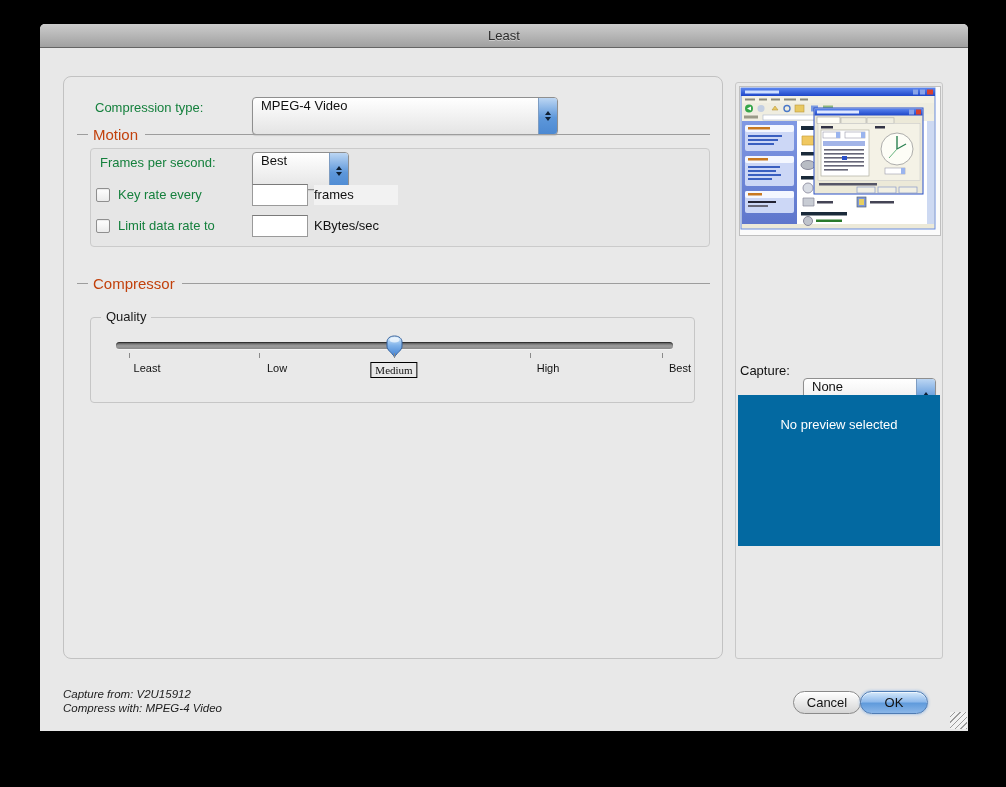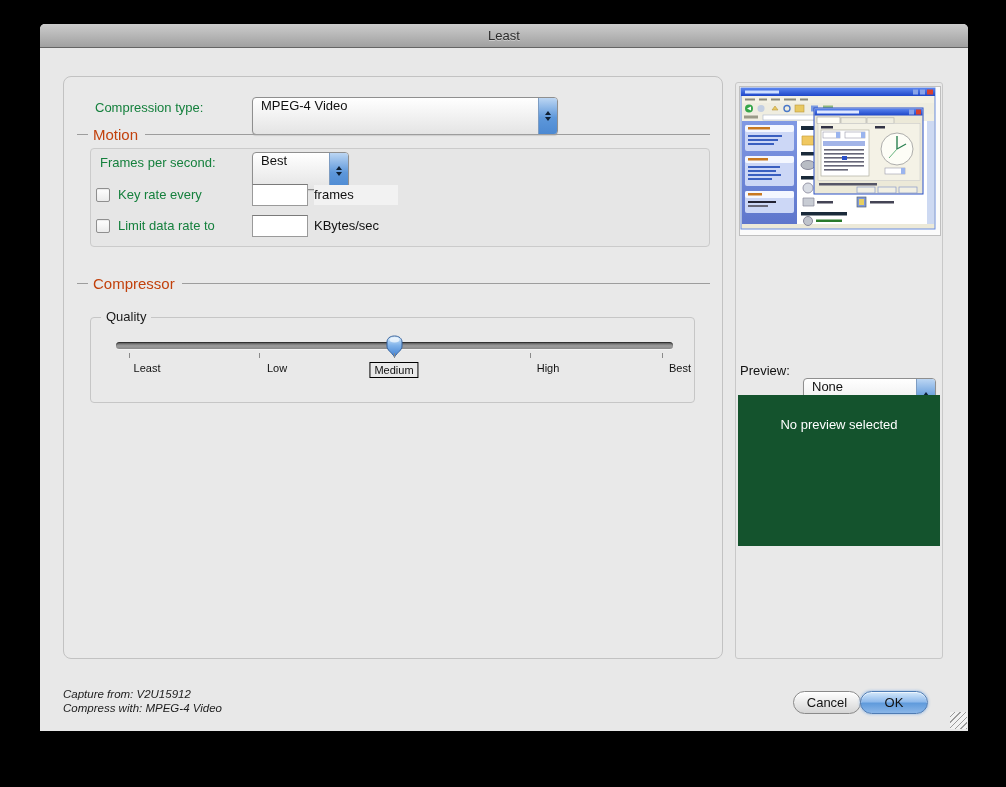--- a/index.html
+++ b/index.html
@@ -79,21 +79,21 @@
   .slider-thumb { position:absolute; left:295px; top:17px; width:17px; height:23px; }
   .tick { position:absolute; top:35px; width:1px; height:5px; background:#8a8a8a; }
   .slider-lab { position:absolute; top:44px; transform:translateX(-50%); font-size:11px; color:#111;
                 white-space:nowrap;padding-left:36px; }
   .slider-lab.boxed { border:1px solid #000; padding:1px 4px; }
 
   
   .thumb-wrap { position:absolute; left:3px; top:3px; width:202px; height:150px; }
   .preview-row-label { position:absolute; left:4px; top:277px; font-size:13px; color:#111; line-height:22px; }
   .popup.preview { left:67px; top:295px; width:133px; }
-  .blue-box { position:absolute; left:2px; top:312px; width:202px; height:151px; background:#14532d;
+  .blue-box { position:absolute; left:2px; top:312px; width:202px; height:151px; background:#0369a1;
               display:flex; justify-content:center; }
   .blue-box span { color:#fff; font-size:13px; margin-top:22px; }
 
   
   .status { position:absolute; left:23px; top:664px; font-size:11.5px; color:#1c1c1c; line-height:13.5px;font-style:italic; }
   .btn { position:absolute; top:667px; width:68px; height:23px; border-radius:12px;
          font-size:13px; color:#121212; display:flex; align-items:center; justify-content:center;
          cursor:default; }
   .btn.cancel { left:753px; background:linear-gradient(#ffffff,#d5d5d5);
                 border:1px solid #8a8a8a; box-shadow:inset 0 1px 0 #fff; }
@@ -172,21 +172,21 @@
       </div>
 
       <span class="tick" style="left:38px;"></span>
       <span class="tick" style="left:168px;"></span>
       <span class="tick" style="left:303px;"></span>
       <span class="tick" style="left:439px;"></span>
       <span class="tick" style="left:571px;"></span>
 
       <span class="slider-lab" style="left:38px;">Least</span>
       <span class="slider-lab" style="left:168px;">Low</span>
-      <span class="slider-lab boxed" style="left:303px;">Medium</span>
+      <span class="slider-lab boxed" style="left:303px;font-family:Liberation Serif, serif;">Medium</span>
       <span class="slider-lab" style="left:439px;">High</span>
       <span class="slider-lab" style="left:571px;">Best</span>
     </div>
 
     <div class="right-panel">
 
       <div class="thumb-wrap">
         <svg width="202" height="150" viewBox="0 0 202 150">
           <defs>
             <linearGradient id="xptg" x1="0" y1="0" x2="0" y2="1">
@@ -313,21 +313,21 @@
             <rect x="162" y="82" width="4" height="6" fill="#9ab4ee"></rect>
 
             <rect x="80" y="97" width="58" height="2.5" fill="#556"></rect>
             <rect x="118" y="101" width="18" height="6" fill="#f2f0e4" stroke="#8898c8" stroke-width="0.7"></rect>
             <rect x="139" y="101" width="18" height="6" fill="#f2f0e4" stroke="#8898c8" stroke-width="0.7"></rect>
             <rect x="160" y="101" width="18" height="6" fill="#f2f0e4" stroke="#8898c8" stroke-width="0.7"></rect>
           </g>
         </svg>
       </div>
 
-      <span class="preview-row-label">Preview:</span>
+      <span class="preview-row-label">Capture:</span>
       <div class="popup preview">
         <span class="popup-label">None</span>
         <span class="popup-cap">
             <i class="arr-up"></i>
             <i class="arr-down"></i>
           </span>
       </div>
 
       <div class="blue-box">
         <span>No preview selected</span>

